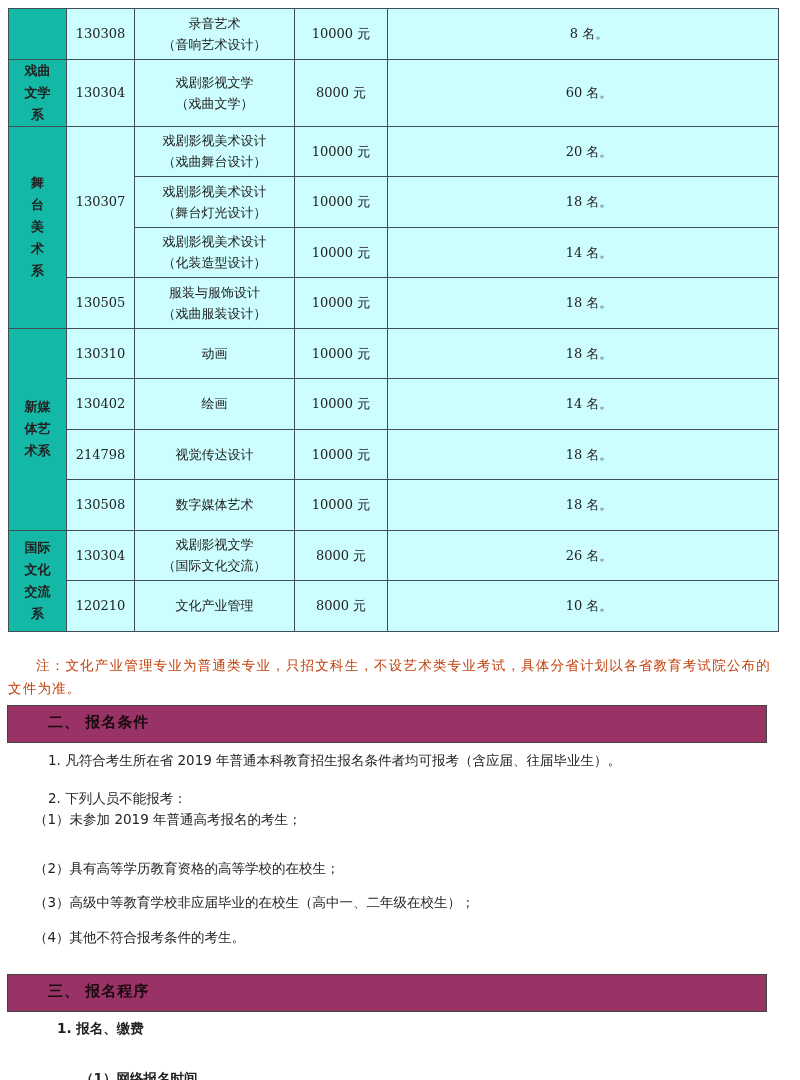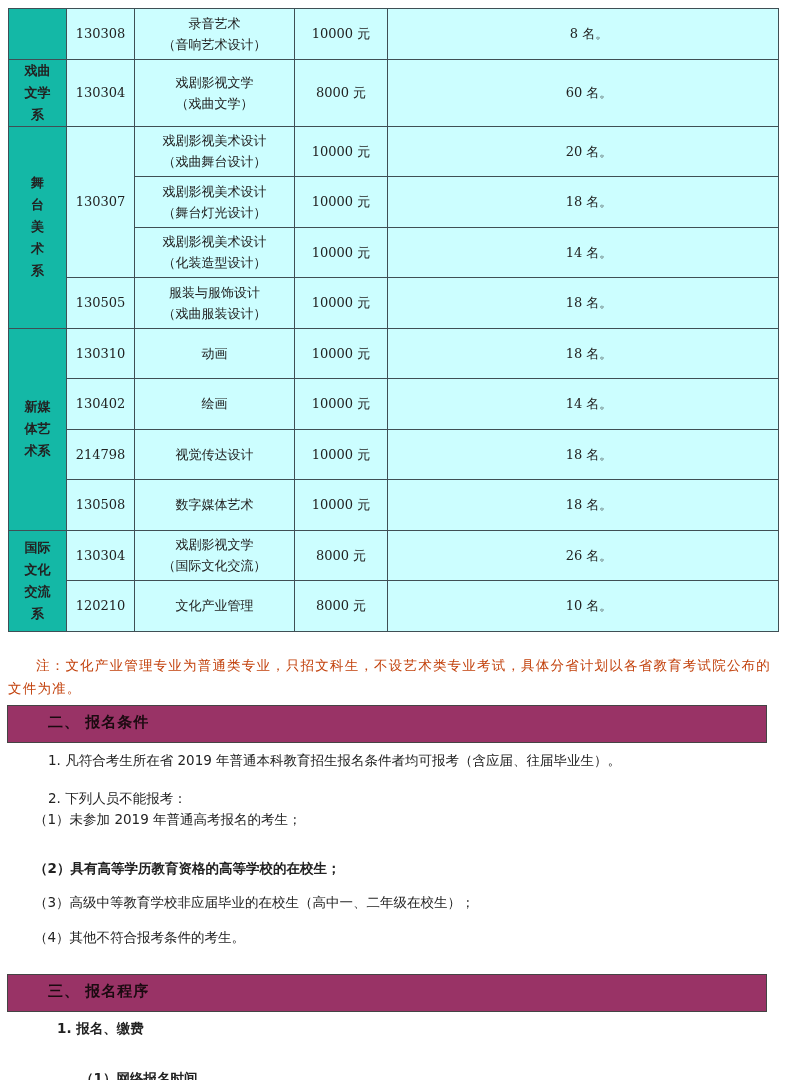--- a/index.html
+++ b/index.html
@@ -153,21 +153,21 @@
 </table>
 
 <div class="note">注：文化产业管理专业为普通类专业，只招文科生，不设艺术类专业考试，具体分省计划以各省教育考试院公布的文件为准。</div>
 
 <div class="sec-bar" style="top:705px;">
   <span>二、 报名条件</span>
 </div>
 <div class="para" style="left:48px; top:752px;text-align:right;">1. 凡符合考生所在省 2019 年普通本科教育招生报名条件者均可报考（含应届、往届毕业生）。</div>
 <div class="para" style="left:48px; top:790px;text-align:right;">2. 下列人员不能报考：</div>
 <div class="para" style="left:34px; top:803px;margin-top:8px;">（1）未参加 2019 年普通高考报名的考生；</div>
-<div class="para" style="left:34px; top:860px;font-weight:bold;">（2）具有高等学历教育资格的高等学校的在校生；</div>
+<div class="para" style="left:34px; top:860px;">（2）具有高等学历教育资格的高等学校的在校生；</div>
 <div class="para" style="left:34px; top:894px;">（3）高级中等教育学校非应届毕业的在校生（高中一、二年级在校生）；</div>
 <div class="para" style="left:34px; top:929px;">（4）其他不符合报考条件的考生。</div>
 
 <div class="sec-bar" style="top:974px;">
   <span>三、 报名程序</span>
 </div>
 <div class="para" style="left:48px; top:1020px; font-weight:bold;margin-left:9px;">1. 报名、缴费</div>
 <div class="para" style="left:80px; top:1058px; font-weight:bold;margin-top:12px;">（1）网络报名时间</div>
 
 </body></html>

